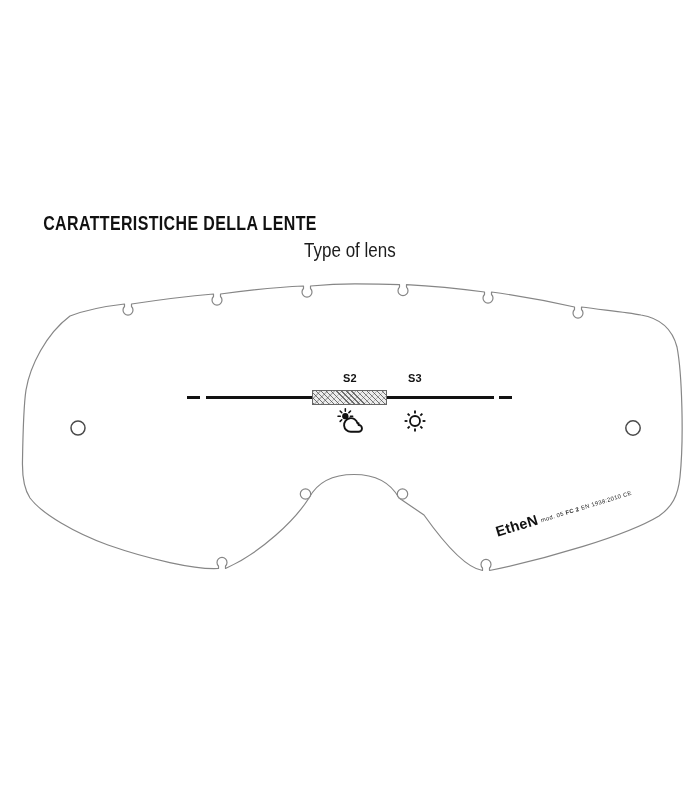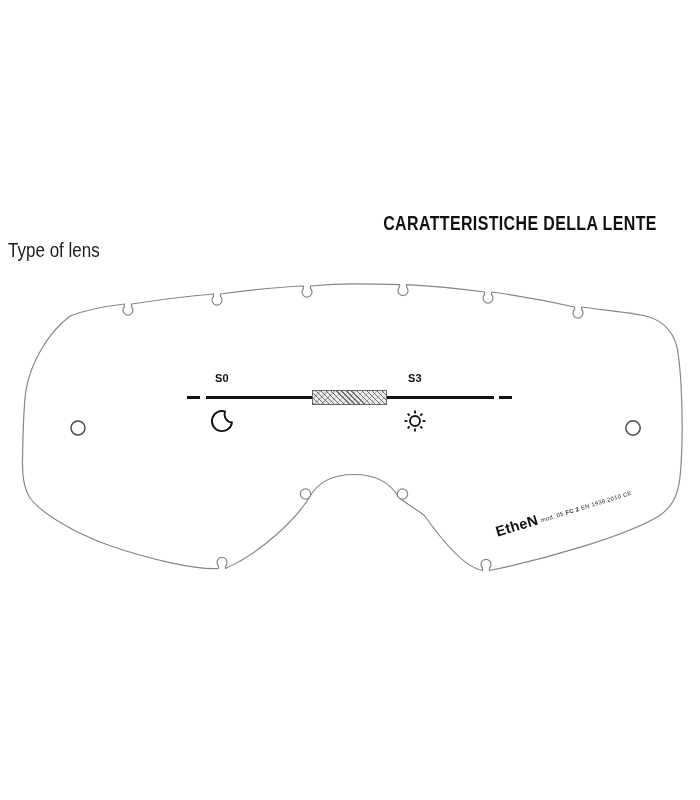--- a/index.html
+++ b/index.html
@@ -1,26 +1,26 @@
 <!DOCTYPE html>
 <html><head>
 <meta charset="utf-8">
 <style>
   html,body{margin:0;padding:0;}
   body{
     width:700px;height:800px;background:#ffffff;position:relative;overflow:hidden;
     font-family:"Liberation Sans", sans-serif;color:#111;
   }
   .title{
-    position:absolute;top:211px;left:0;width:700px;text-align:right;margin:0;
+    position:absolute;top:211px;left:0;width:700px;text-align:left;margin:0;
     font-size:21px;font-weight:700;letter-spacing:.5px;white-space:nowrap;
   }
   .title .squeeze{display:inline-block;transform:scaleX(.76);transform-origin:center;}
   .subtitle{
-    position:absolute;top:239px;left:0;width:700px;text-align:left;
+    position:absolute;top:239px;left:0;width:700px;text-align:center;
     font-size:20px;font-weight:400;color:#1c1c1c;white-space:nowrap;
   }
   .subtitle .squeeze{display:inline-block;transform:scaleX(.85);transform-origin:center;}
   #lens-svg{position:absolute;left:0;top:0;}
   .scale{position:absolute;left:0;top:0;width:700px;height:800px;}
   .bar{position:absolute;height:3.2px;background:#111;}
   .bar.dashL{left:187px;top:396px;width:13px;}
   .bar.main{left:206px;top:396px;width:288px;}
   .bar.dashR{left:499px;top:396px;width:13px;}
   .hatch{
@@ -57,25 +57,35 @@
   <circle cx="78" cy="428" r="7" fill="#ffffff" stroke="#4a4a4a" stroke-width="1.5"></circle>
   <circle cx="633" cy="428" r="7.2" fill="#ffffff" stroke="#4a4a4a" stroke-width="1.5"></circle>
 </svg>
 
 <div class="scale">
   <div class="bar dashL"></div>
   <div class="bar main"></div>
   <div class="bar dashR"></div>
   <div class="hatch"></div>
 
-  <div class="stop" style="left:191px">
-    <div class="stop-label">S0</div>
+  <div class="stop" style="left:319px">
+    <div class="stop-label">S2</div>
     <div class="stop-icon">
-        <svg viewBox="0 0 24 24" width="26" height="26">
-          <path d="M14.8 3.2 A9.3 9.3 0 1 0 21.2 13.4 A7.6 7.6 0 0 1 14.8 3.2 Z" fill="none" stroke="#111" stroke-width="1.7" stroke-linejoin="round"></path>
+        <svg viewBox="0 0 24 24" width="28" height="28">
+          <g stroke="#111" stroke-width="1.3" stroke-linecap="round">
+            <line x1="12.3" y1="7" x2="14.3" y2="7"></line>
+            <line x1="11.04" y1="10.04" x2="12.46" y2="11.46"></line>
+            <line x1="4.96" y1="10.04" x2="3.54" y2="11.46"></line>
+            <line x1="3.7" y1="7" x2="1.7" y2="7"></line>
+            <line x1="4.96" y1="3.96" x2="3.54" y2="2.54"></line>
+            <line x1="8" y1="2.7" x2="8" y2="0.7"></line>
+            <line x1="11.04" y1="3.96" x2="12.46" y2="2.54"></line>
+          </g>
+          <circle cx="8" cy="7" r="2.7" fill="#111"></circle>
+          <path d="M18 10h-1.26A8 8 0 1 0 9 20h9a4 4 0 0 0 0-8z" transform="translate(6.2,5.8) scale(0.73)" fill="#fff" stroke="#111" stroke-width="2.2" stroke-linejoin="round"></path>
         </svg>
       </div>
   </div>
   <div class="stop" style="left:384px">
     <div class="stop-label">S3</div>
     <div class="stop-icon">
         <svg viewBox="0 0 24 24" width="26" height="26">
           <g stroke="#111" stroke-width="1.7">
             <line x1="19" y1="12" x2="21.6" y2="12"></line>
             <line x1="16.95" y1="16.95" x2="18.79" y2="18.79"></line>

